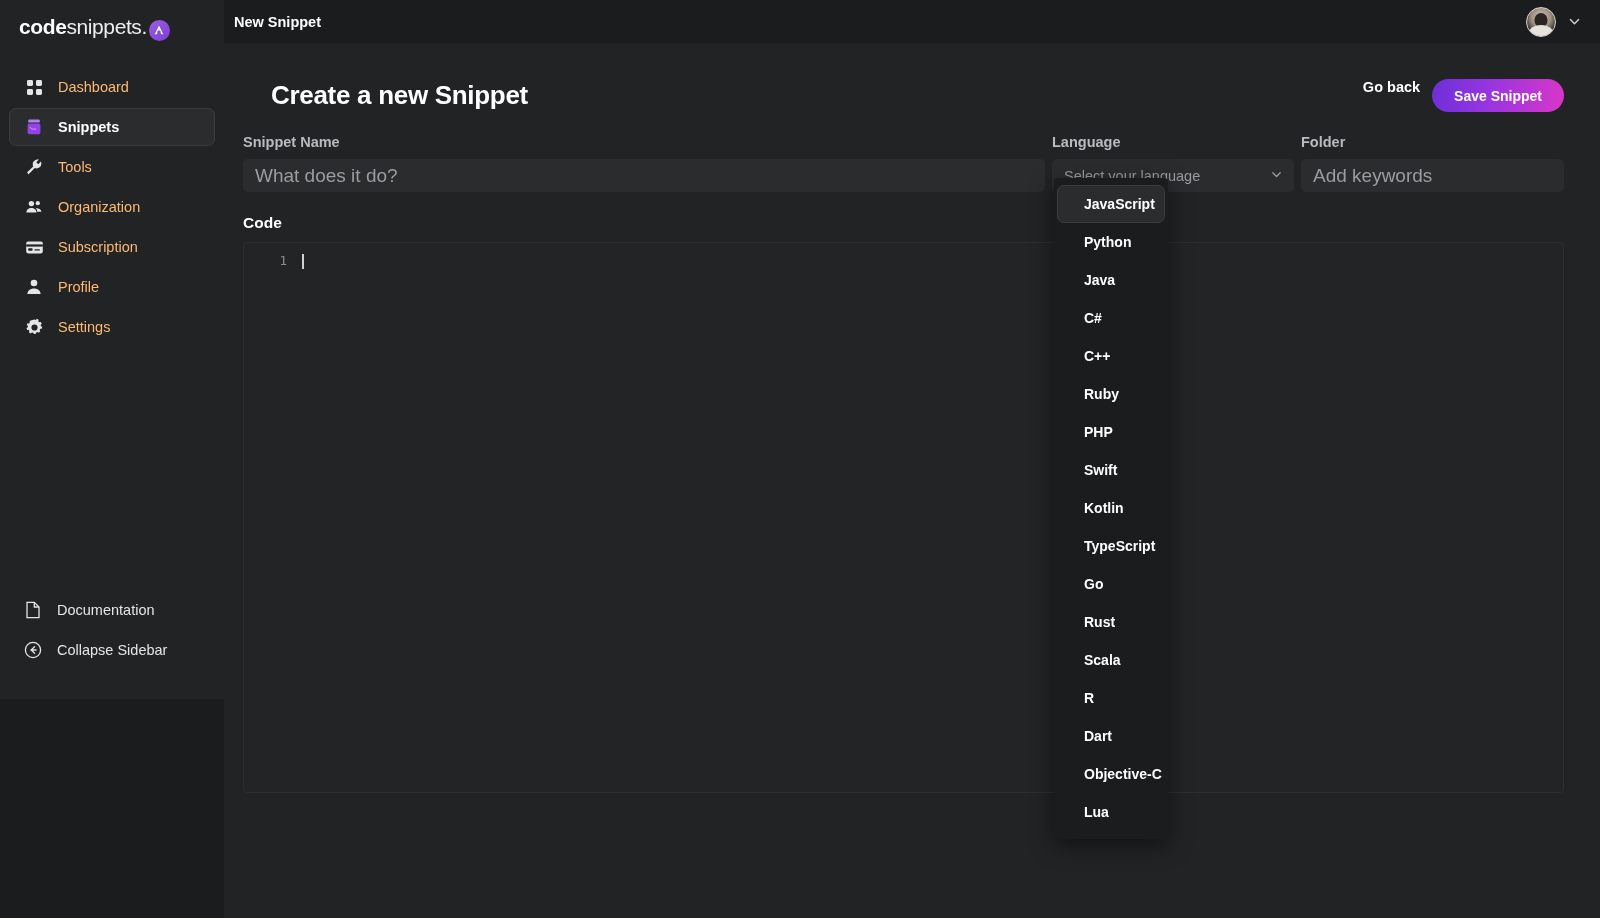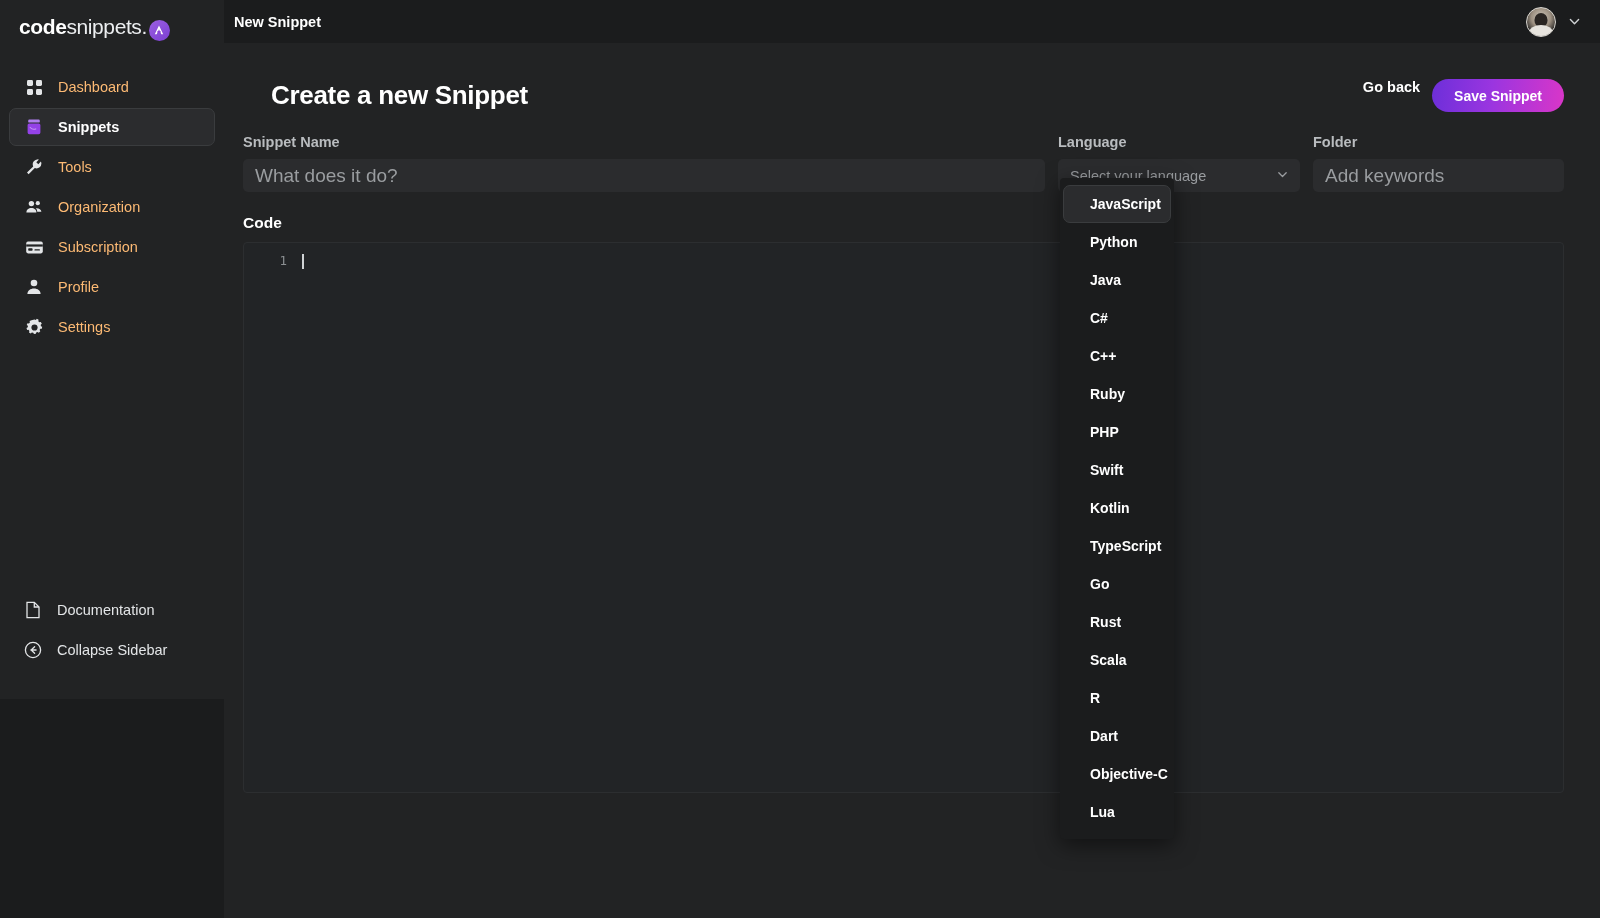--- a/index.html
+++ b/index.html
@@ -94,21 +94,21 @@
   .page-title { font-size: 26px; font-weight: 700; color: #ffffff; letter-spacing: -0.3px; }
   .head-actions { display: flex; align-items: flex-start; gap: 12px; }
   .go-back { color: #ffffff; font-size: 14.5px; font-weight: 600; cursor: pointer; }
   .save-btn {
     border: none; border-radius: 20px; height: 33px; padding: 0 22px;
     background: linear-gradient(95deg, #6d2fd9 0%, #9a35e0 45%, #d936c8 100%);
     color: #ffffff; font-size: 14px; font-weight: 700; cursor: pointer;
     font-family: "Liberation Sans", sans-serif;
   }
 
-  .form-row { display: flex; gap: 13px; margin-top: 22px; align-items: flex-start; }
+  .form-row { display: flex; gap: 7px; margin-top: 22px; align-items: flex-start; }
   .field-name { flex: 0 0 802px; }
   .field-lang { flex: 0 0 242px; position: relative; }
   .field-folder { flex: 1 1 auto; }
   .field-label { color: #b9bcbf; font-size: 14.5px; font-weight: 700; margin-bottom: 9px; }
 
   .input-box {
     height: 33px; background: #2b2c2e; border-radius: 5px;
     display: flex; align-items: center; padding: 0 12px;
     color: #9a9da0; font-size: 19px; position: relative; cursor: text;
   }

